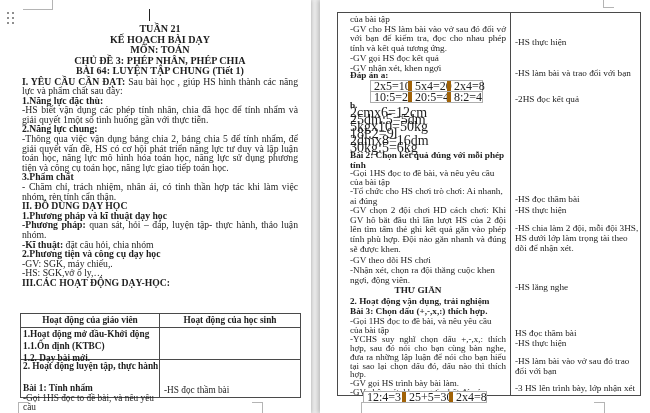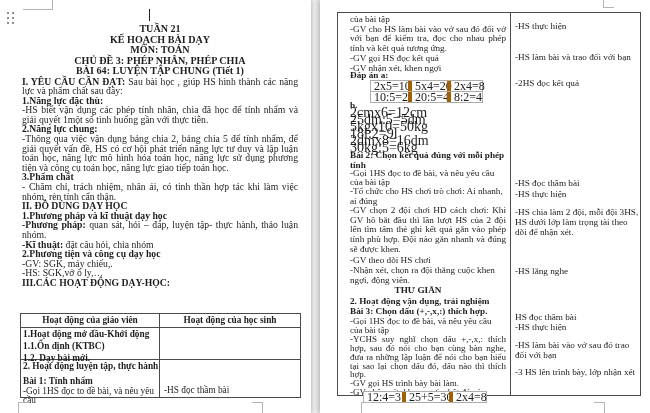--- a/index.html
+++ b/index.html
@@ -46,27 +46,27 @@
   .t1 { position:absolute; left:22px; top:313px; width:281px; height:85px; border:1px solid #4a4a4a; font-size:9.3px; background:#fff; }
   .t1 .row { display:flex; }
   .t1 .hrow { height:14px; border-bottom:1px solid #4a4a4a; }
   .t1 .hrow div { font-weight:bold; text-align:center; line-height:13px; }
   .t1 .c1 { width:139px; border-right:1px solid #4a4a4a; }
   .t1 .c2 { flex:1; position:relative; }
   .t1 .r1 { height:32px; border-bottom:1px solid #4a4a4a; }
   .t1 .r1 p { font-weight:bold; line-height:10.8px; padding:1px 0 0 2px; }
   .t1 .r2 { height:37px; }
   .t1 .r2 .c1 { padding:2px 0 0 2px; line-height:9.4px; }
-  .t1 .bai1 { margin-top:6px; }
+  .t1 .bai1 { margin-top:13px; }
   .t1 .hsnote { position:absolute; left:4px; bottom:2px; }
 
   
   .t2 { position:absolute; left:17px; top:12px; width:304px; height:384px; border:1px solid #4a4a4a; display:flex; font-size:9.2px; background:#fff; }
   .t2-gv { width:173px; border-right:1px solid #4a4a4a; position:relative; }
-  .t2-hs { flex:1; position:relative; }
+  .t2-hs { flex:1; position:relative;margin-top:16px; }
   .blk { position:absolute; left:12px; right:4px; line-height:9.7px; }
   .hsb { left:4px; right:1px; line-height:9.8px; }
   .l0 { top:2px; }
   .l1 { top:58px; font-weight:bold; }
   .l3 { top:88px; font-weight:bold; }
   .l4 { top:96px; font-size:14px; line-height:7.1px; }
   .l5 { top:137px; font-weight:bold; line-height:10px; }
   .l6 { top:156px; line-height:9.2px; }
   .l7 { top:193px; }
   .l8 { top:243px; }

